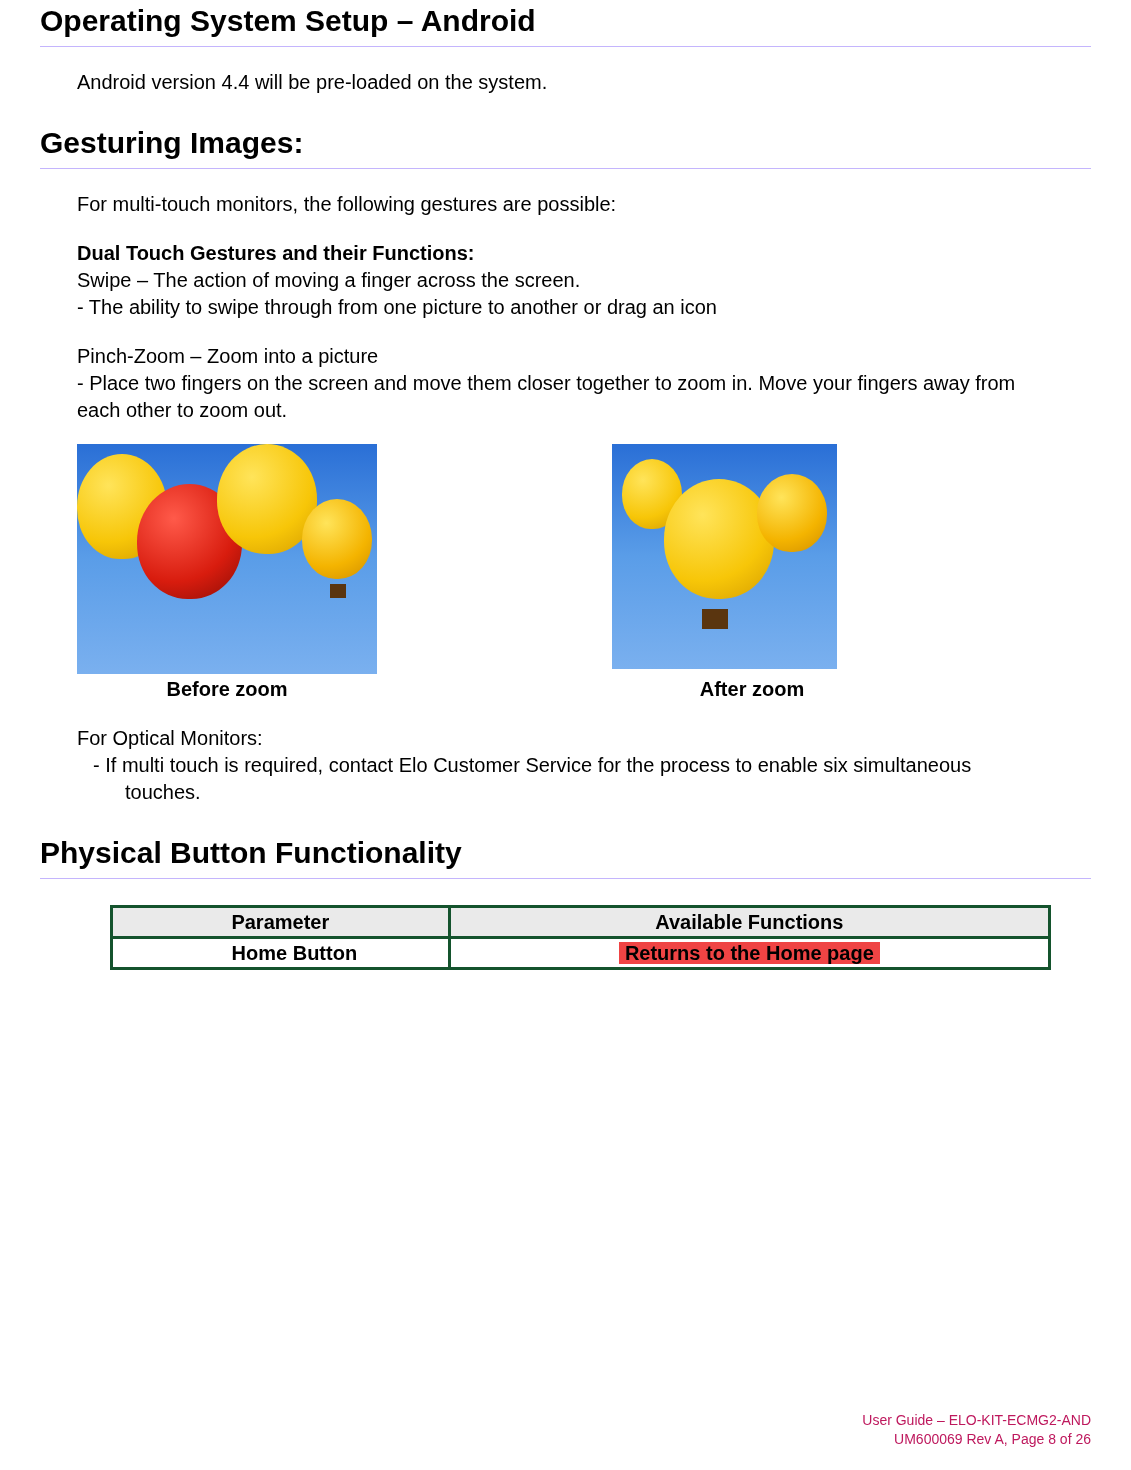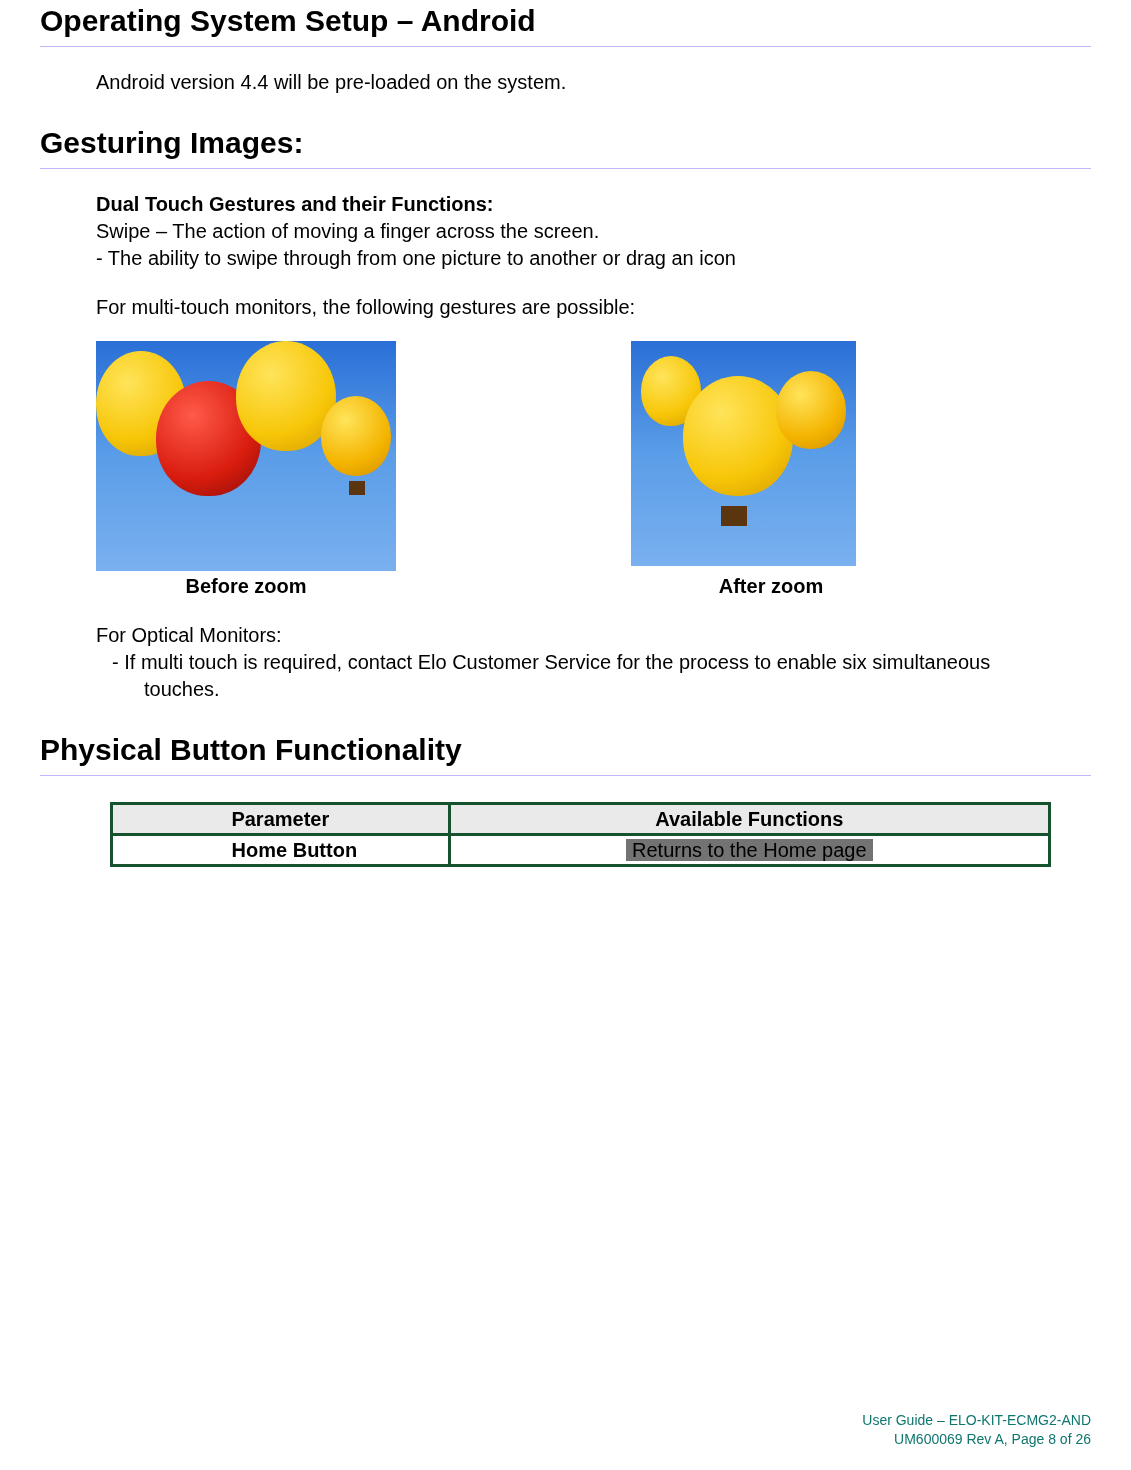--- a/index.html
+++ b/index.html
@@ -14,21 +14,21 @@
     }
     .h1 {
       font-size: 30px;
       font-weight: bold;
       margin: 0;
       padding-top: 4px;
       padding-bottom: 8px;
       border-bottom: 1px solid #c4b5fd;
     }
     .body-indent {
-      margin-left: 56px;
+      margin-left: 37px;
       margin-right: 40px;
       font-size: 20px;
       line-height: 1.35;
     }
     .para {
       margin-top: 22px;
     }
     .sub-b {
       font-weight: bold;
       display: block;
@@ -91,52 +91,56 @@
       height: 28px;
     }
     thead th {
       background: #eaeaea;
     }
     tbody td.c1 {
       background: #fff;
       padding-left: 32px;
     }
     tbody td.c2 .hl {
-      background: #737373;
-      font-weight: normal;
+      background: #ef4444;
+      font-weight: bold;
       padding: 0 6px;
     }
     .footer {
       position: absolute;
       bottom: 20px;
       right: 40px;
       font-size: 14px;
-      color: #0f766e;
+      color: #be185d;
       text-align: right;
       line-height: 1.4;
     }
   </style>
 </head>
 <body>
 
 <h1 class="h1">Operating System Setup – Android</h1>
 <div class="body-indent">
   <p class="para">Android version 4.4 will be pre-loaded on the system.</p>
 </div>
 
 <h1 class="h1" style="margin-top:26px;">Gesturing Images:</h1>
 <div class="body-indent">
+  <p class="para">For multi-touch monitors, the following gestures are possible:</p>
+
   <p class="para" style="margin-bottom:0;">
     <span class="sub-b">Dual Touch Gestures and their Functions:</span>
     <span>Swipe – The action of moving a finger across the screen.</span><br>
     <span>-  The ability to swipe through from one picture to another or drag an icon</span>
   </p>
 
-  <p class="para">For multi-touch monitors, the following gestures are possible:</p>
-
+  <p class="para" style="margin-bottom:0;">
+    <span>Pinch-Zoom – Zoom into a picture</span><br>
+    <span>- Place two fingers on the screen and move them closer together to zoom in. Move your fingers away from each other to zoom out.</span>
+  </p>
 
   <div class="images-row">
     <div>
       <div class="balloon-img img1">
         <div class="balloon i1b1"></div>
         <div class="balloon i1b2"></div>
         <div class="balloon i1b3"></div>
         <div class="balloon i1b4"></div>
         <div class="i1basket"></div>
       </div>

